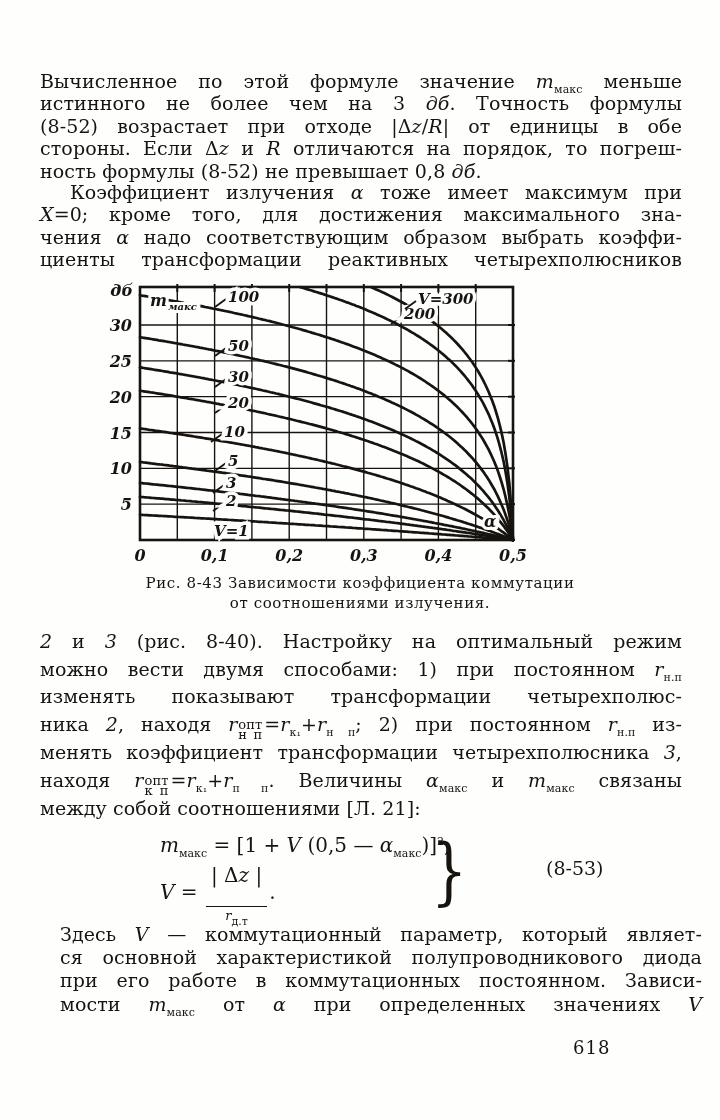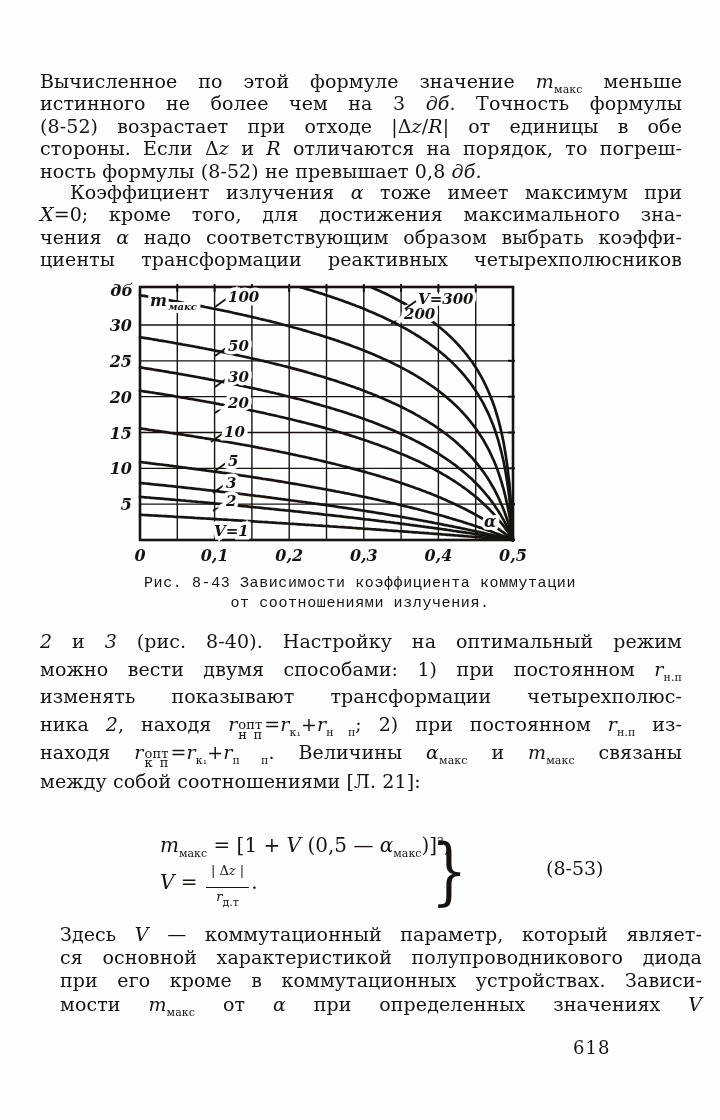--- a/index.html
+++ b/index.html
@@ -8,25 +8,25 @@
   .para{position:absolute;left:40px;width:642px;font-size:19px;line-height:22.4px;letter-spacing:.1px;}
   #p3{line-height:27.6px;}
   #p4{line-height:23.2px;margin-left:20px;}
   .tline{text-align:justify;text-align-last:justify;}
   .tline.noj{text-align-last:auto;}
   .tline.ind{text-indent:30px;}
   sub{font-size:11px;vertical-align:-5px;line-height:0;}
   sup{font-size:11px;vertical-align:7px;line-height:0;}
   .ss{display:inline-block;vertical-align:-8px;line-height:9.5px;font-size:13px;margin:0 2px 0 1px;text-align:left;}
   .ss span{display:block;}
-  .caption{position:absolute;left:60px;top:574px;width:600px;text-align:center;font-size:15px;line-height:19.5px;letter-spacing:.6px;font-family:Liberation Mono, monospace;}
+  .caption{position:absolute;left:60px;top:574px;width:600px;text-align:center;font-size:15px;line-height:19.5px;letter-spacing:.6px;}
   .eq-line1{position:absolute;left:160px;top:833px;font-size:20px;}
   .eq-line2{position:absolute;left:160px;top:863px;font-size:20px;}
   .frac{display:inline-block;vertical-align:middle;text-align:center;margin:0 2px;}
-  .frac .num{display:block;font-size:13px;border-bottom:1.6px solid #17140f;padding:0 5px 9px;}
+  .frac .num{display:block;font-size:20px;border-bottom:1.6px solid #17140f;padding:0 5px 19px;}
   .frac .den{display:block;font-size:13px;padding-top:1px;}
   .eq-brace{position:absolute;left:431px;top:829px;font-size:60px;line-height:1.17;transform:scale(.95,1.2);transform-origin:top left;}
   .eq-number{position:absolute;left:546px;top:857px;font-size:19px;}
   .page-number{position:absolute;left:573px;top:1037px;font-size:18px;letter-spacing:1px;}
   svg{position:absolute;left:0;top:0;}
   svg text{font-family:"DejaVu Serif","Liberation Serif",serif;}
 </style>
 </head>
 <body>
 
@@ -130,32 +130,33 @@
   <div class="caption">
     <div>Рис. 8-43 Зависимости коэффициента коммутации</div>
     <div>от соотношениями излучения.</div>
   </div>
 
   <div class="para" id="p3" style="top:628px">
       <div class="tline"><i>2</i> и <i>3</i> (рис. 8-40). Настройку на оптимальный режим</div>
       <div class="tline">можно вести двумя способами: 1) при постоянном <i>r</i><sub>н.п</sub></div>
       <div class="tline">изменять показывают трансформации четырехполюс-</div>
       <div class="tline">ника <i>2</i>, находя <i>r</i><span class="ss"><span>опт</span><span>н п</span></span>=<i>r</i><sub>к₁</sub>+<i>r</i><sub>н п</sub>; 2) при постоянном <i>r</i><sub>н.п</sub> из-</div>
+      <div class="tline">менять коэффициент трансформации четырехполюсника <i>3</i>,</div>
       <div class="tline">находя <i>r</i><span class="ss"><span>опт</span><span>к п</span></span>=<i>r</i><sub>к₁</sub>+<i>r</i><sub>п п</sub>. Величины <i>α</i><sub>макс</sub> и <i>m</i><sub>макс</sub> связаны</div>
       <div class="tline noj">между собой соотношениями [Л. 21]:</div>
     </div>
 
   <div>
     <div class="eq-line1"><i>m</i><sub>макс</sub> = [1 + <i>V</i> (0,5 — <i>α</i><sub>макс</sub>)]<sup>2</sup>;</div>
     <div class="eq-line2"><i>V</i> = <span class="frac"><span class="num">| Δ<i>z</i> |</span><span class="den"><i>r</i><sub>д.т</sub></span></span>.</div>
     <div class="eq-brace">}</div>
     <div class="eq-number">(8-53)</div>
   </div>
 
   <div class="para" id="p4" style="top:923px">
       <div class="tline">Здесь <i>V</i> — коммутационный параметр, который являет-</div>
       <div class="tline">ся основной характеристикой полупроводникового диода</div>
-      <div class="tline">при его кроме в коммутационных устройствах. Зависи-</div>
+      <div class="tline">при его работе в коммутационных постоянном. Зависи-</div>
       <div class="tline">мости <i>m</i><sub>макс</sub> от <i>α</i> при определенных значениях <i>V</i></div>
     </div>
 
   <div class="page-number">618</div>
 </div>
 
 </body></html>

